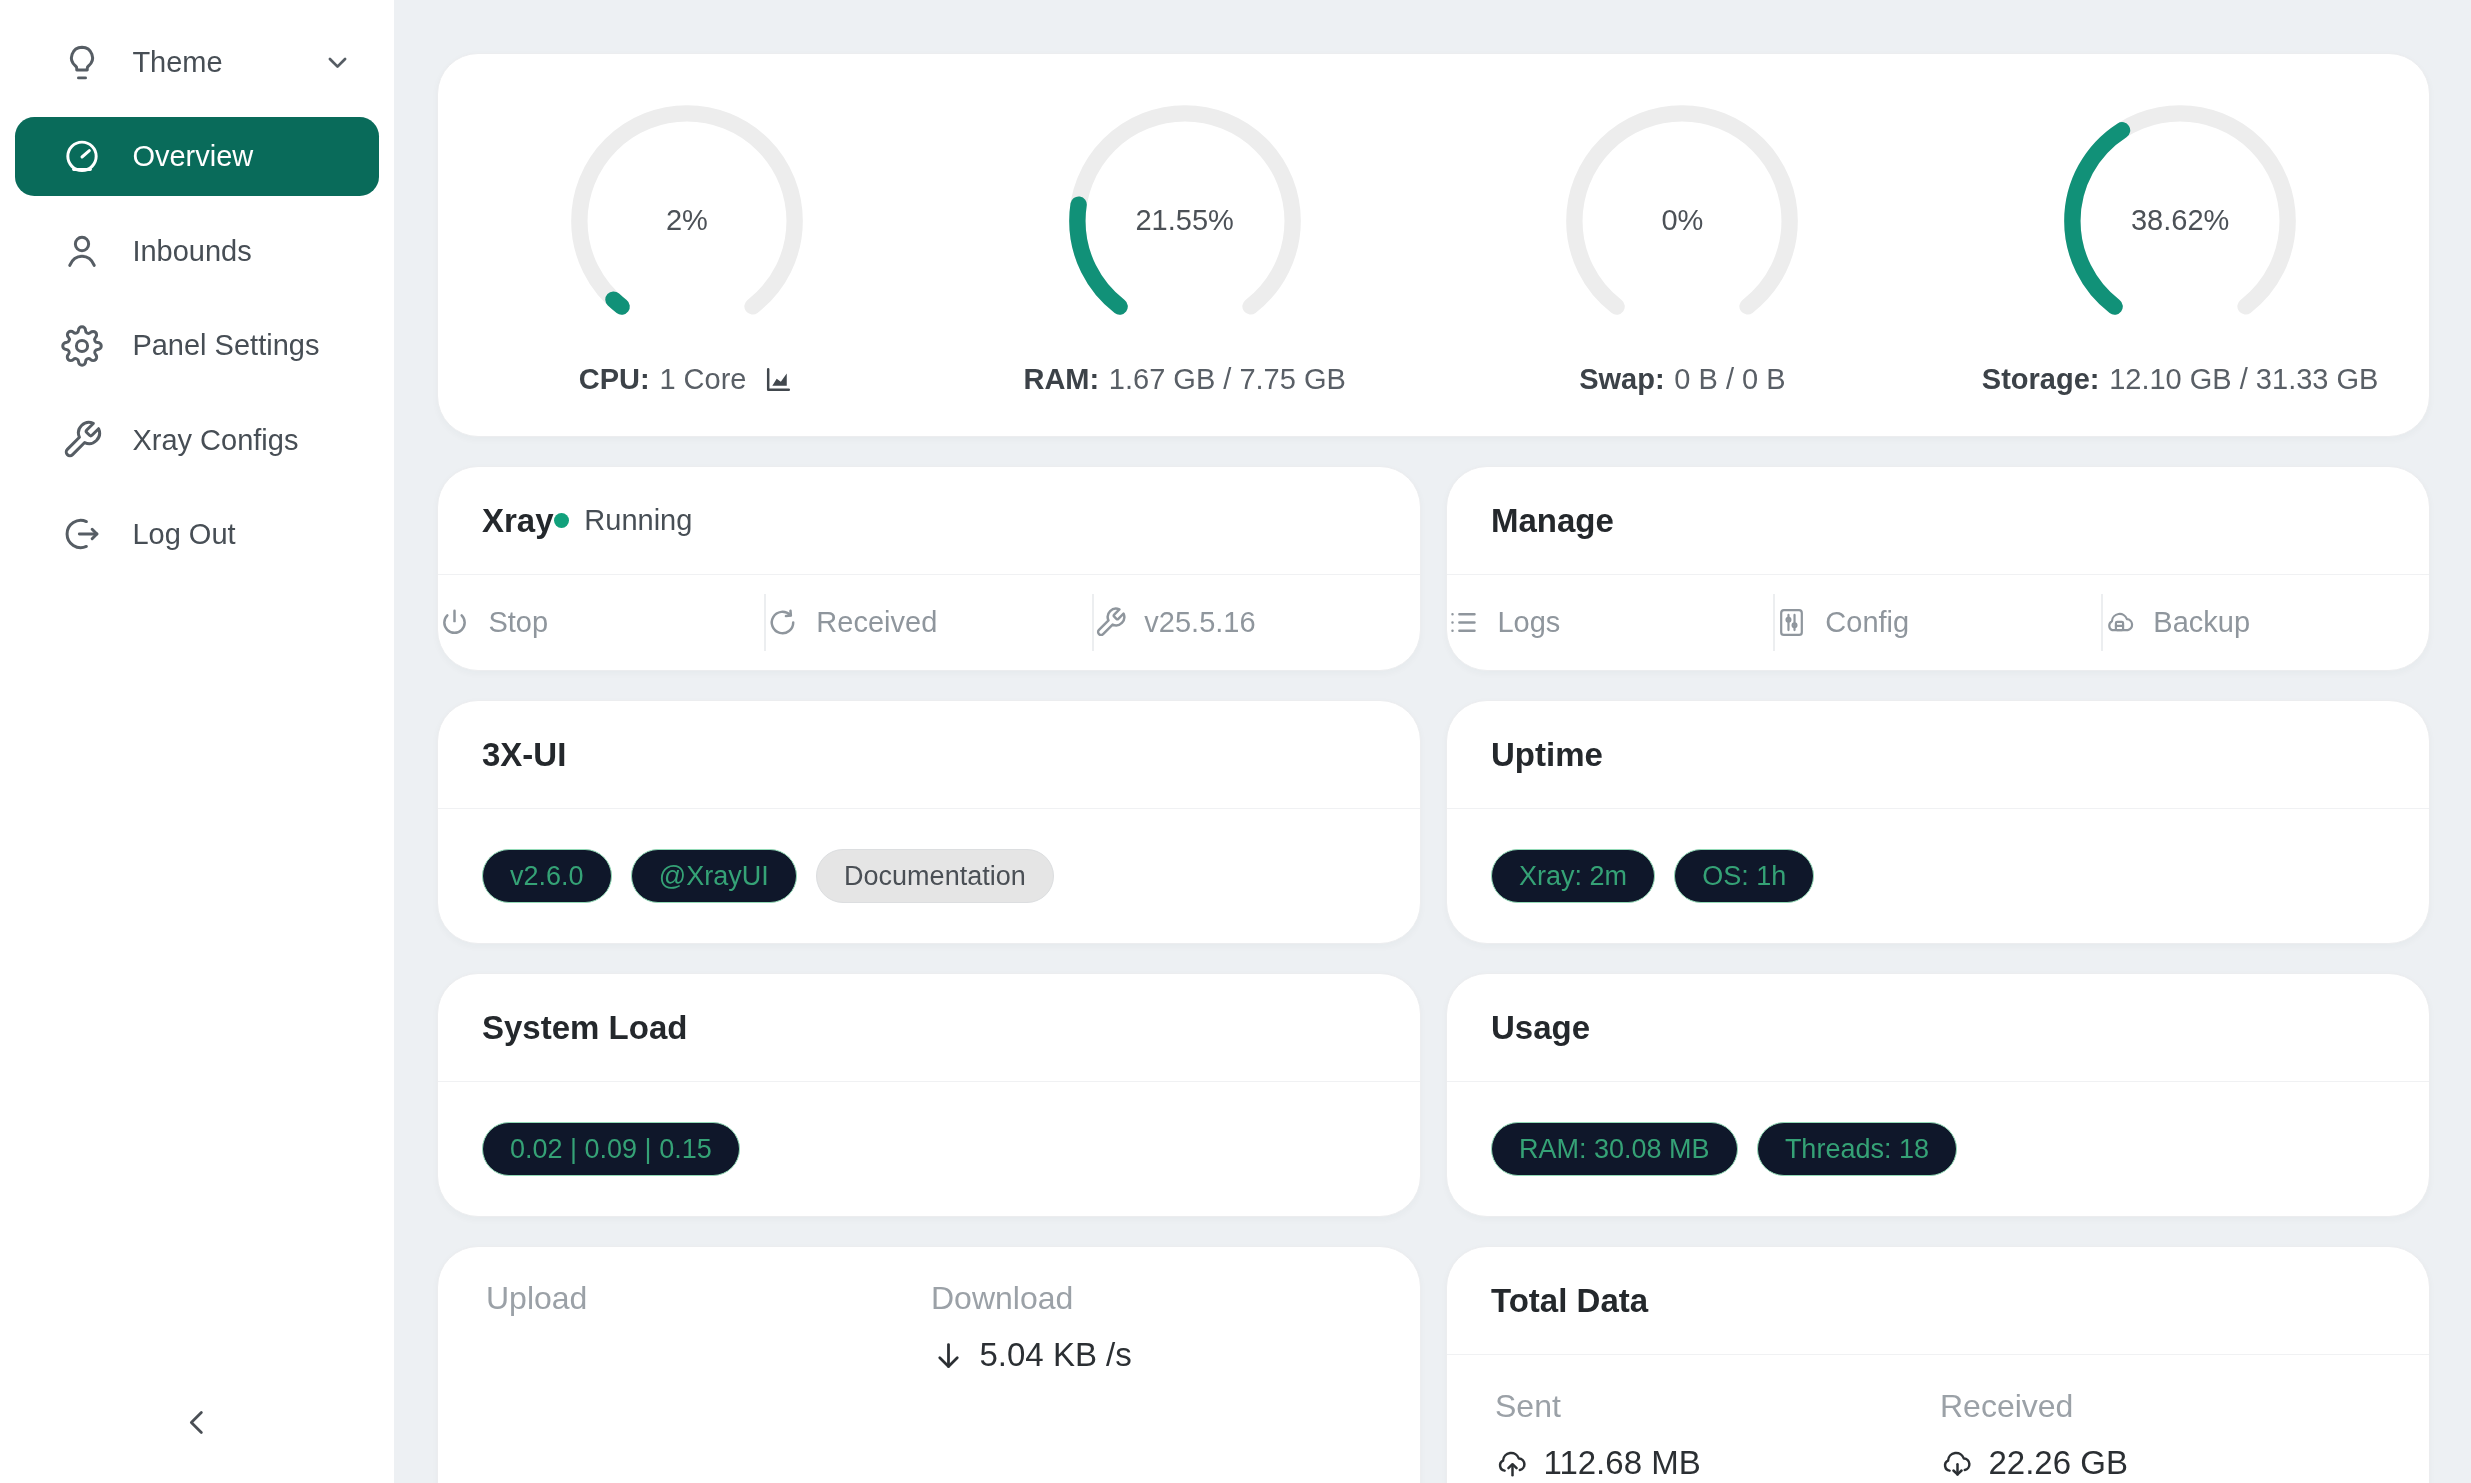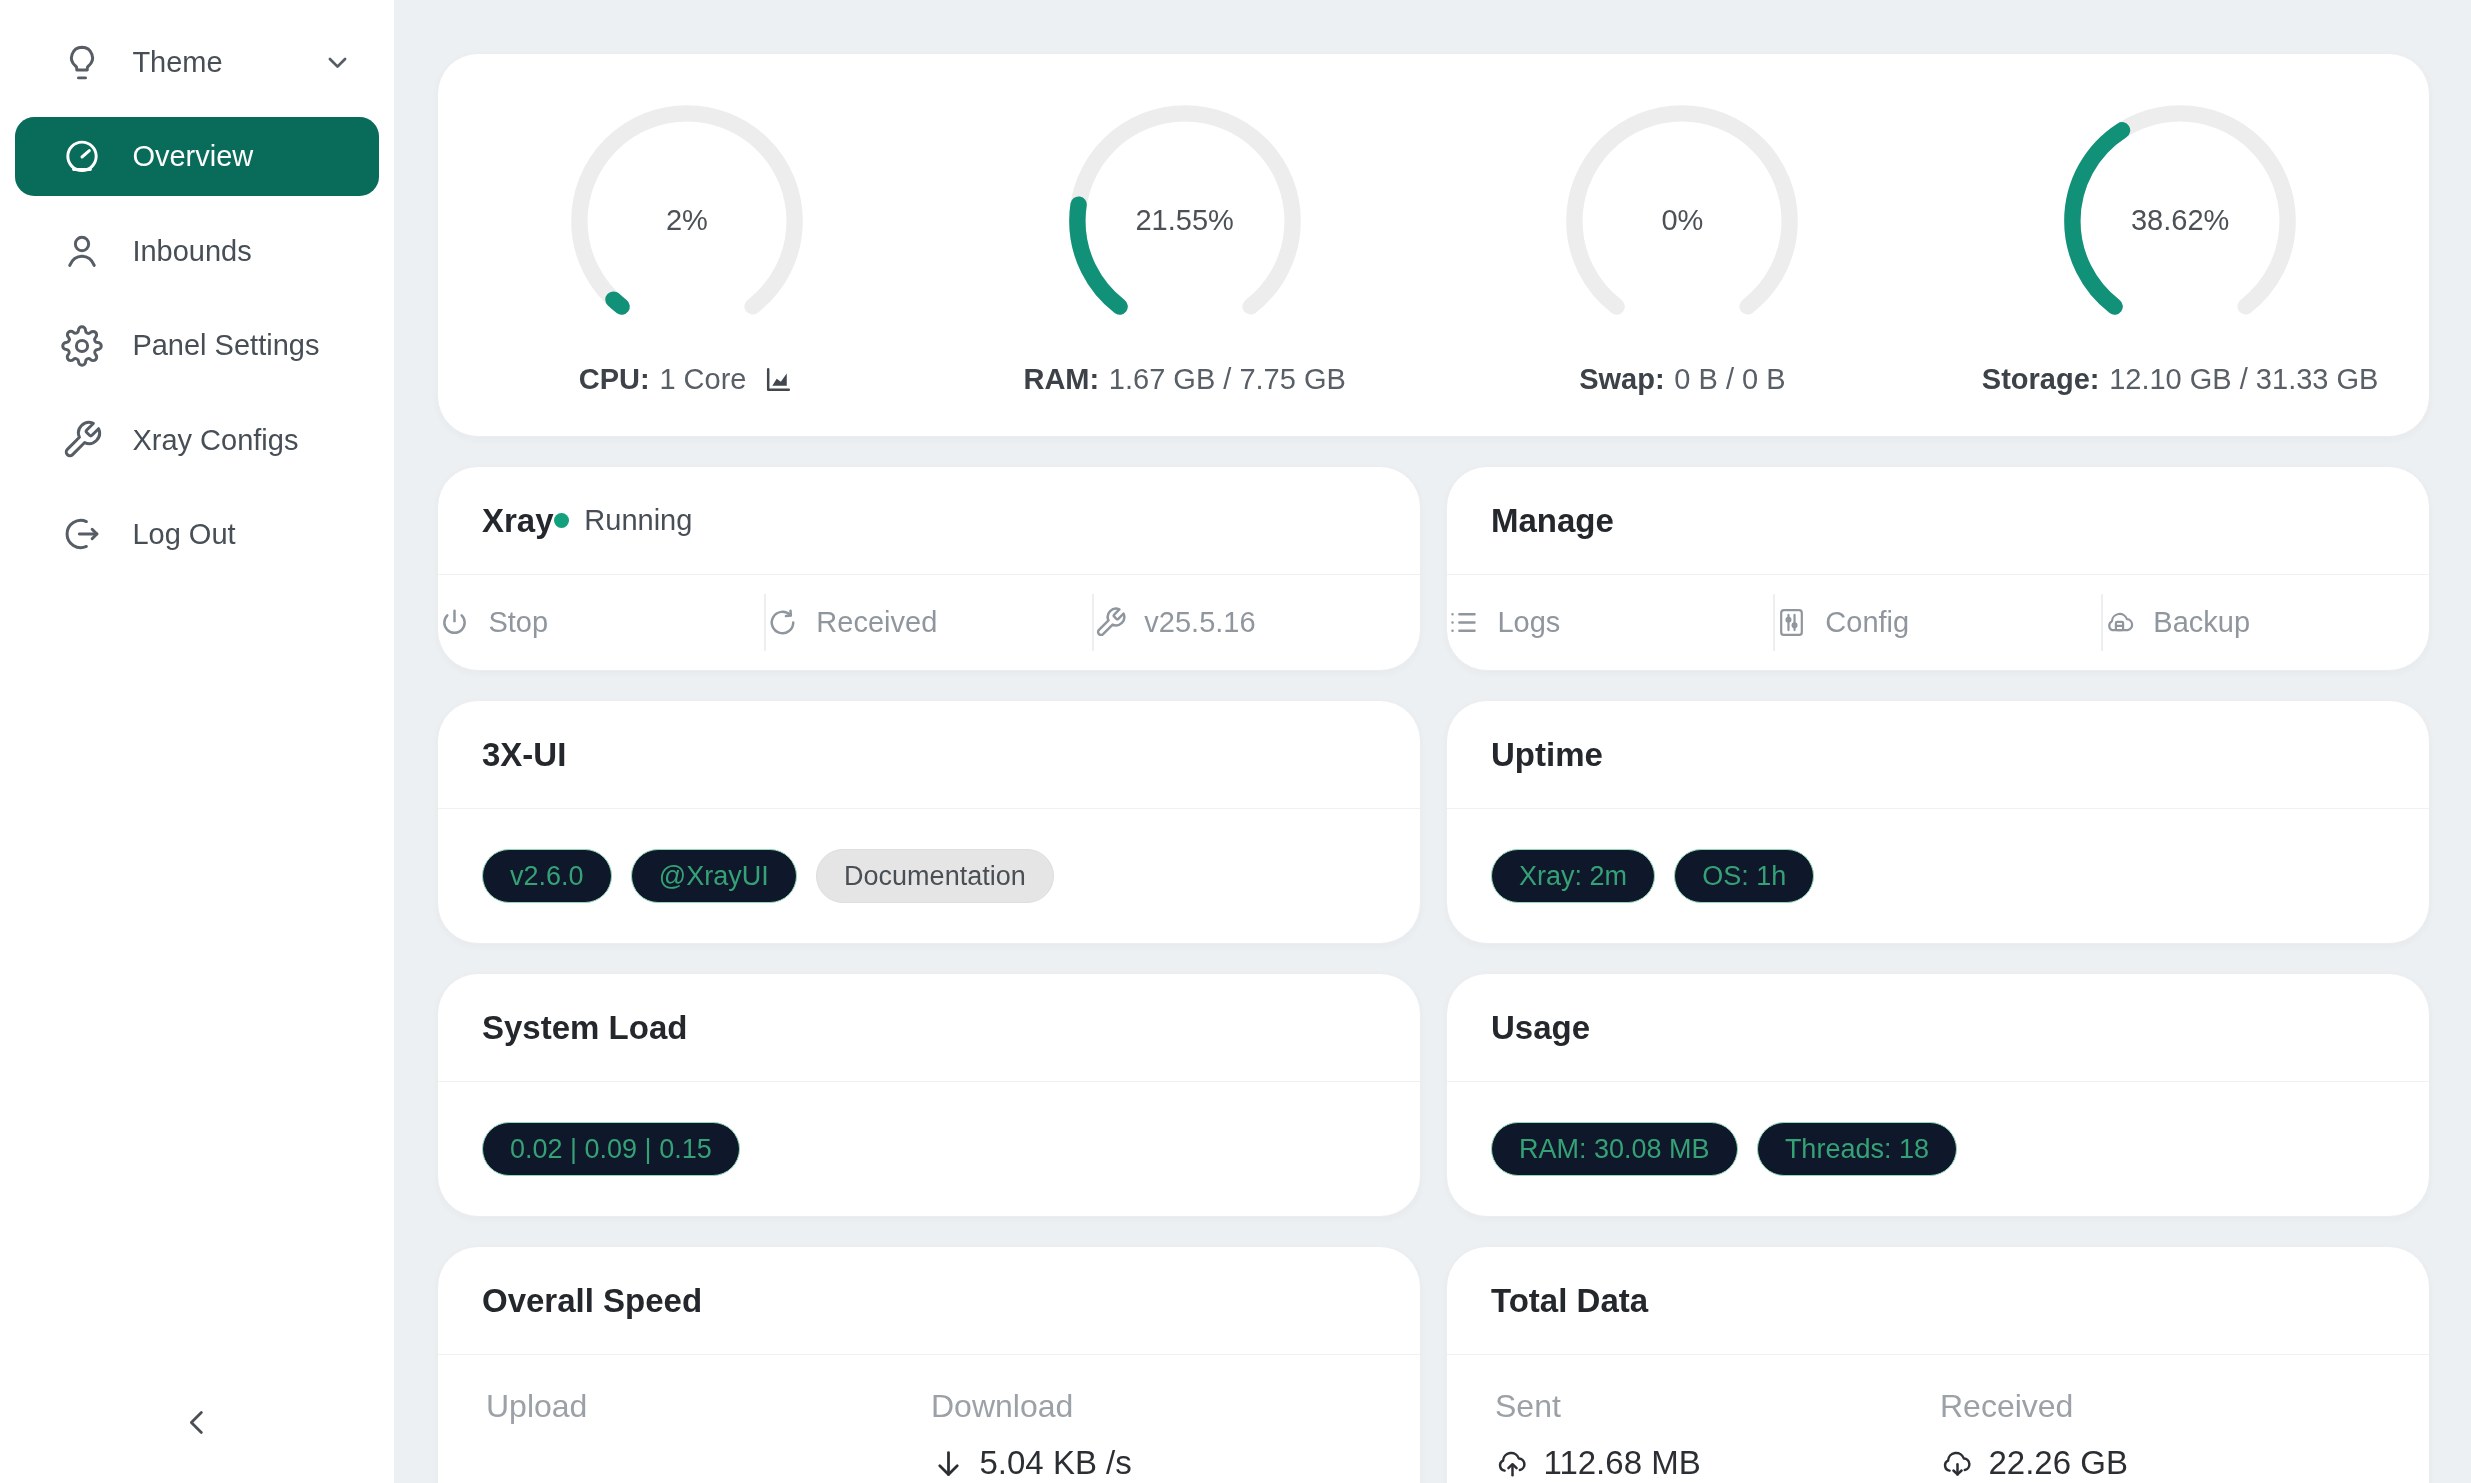--- a/index.html
+++ b/index.html
@@ -358,23 +358,20 @@
       </div>
       <div class="tags-row">
         <span class="tag green">RAM: 30.08 MB</span>
         <span class="tag green">Threads: 18</span>
       </div>
     </section>
   </div>
 
   <div class="row">
     <section class="card speed-card">
-      <div class="card-head">
-        <span class="card-title">Overall Speed</span>
-      </div>
       <div class="stats">
         <div>
           <div class="stat-label">Upload</div>
         </div>
         <div>
           <div class="stat-label">Download</div>
           <div class="stat-value">
             <span>
               <svg viewBox="0 0 24 24" fill="none" stroke="currentColor" stroke-width="1.9" stroke-linecap="round" stroke-linejoin="round">
                   <path d="M12 4.5v15"></path>

